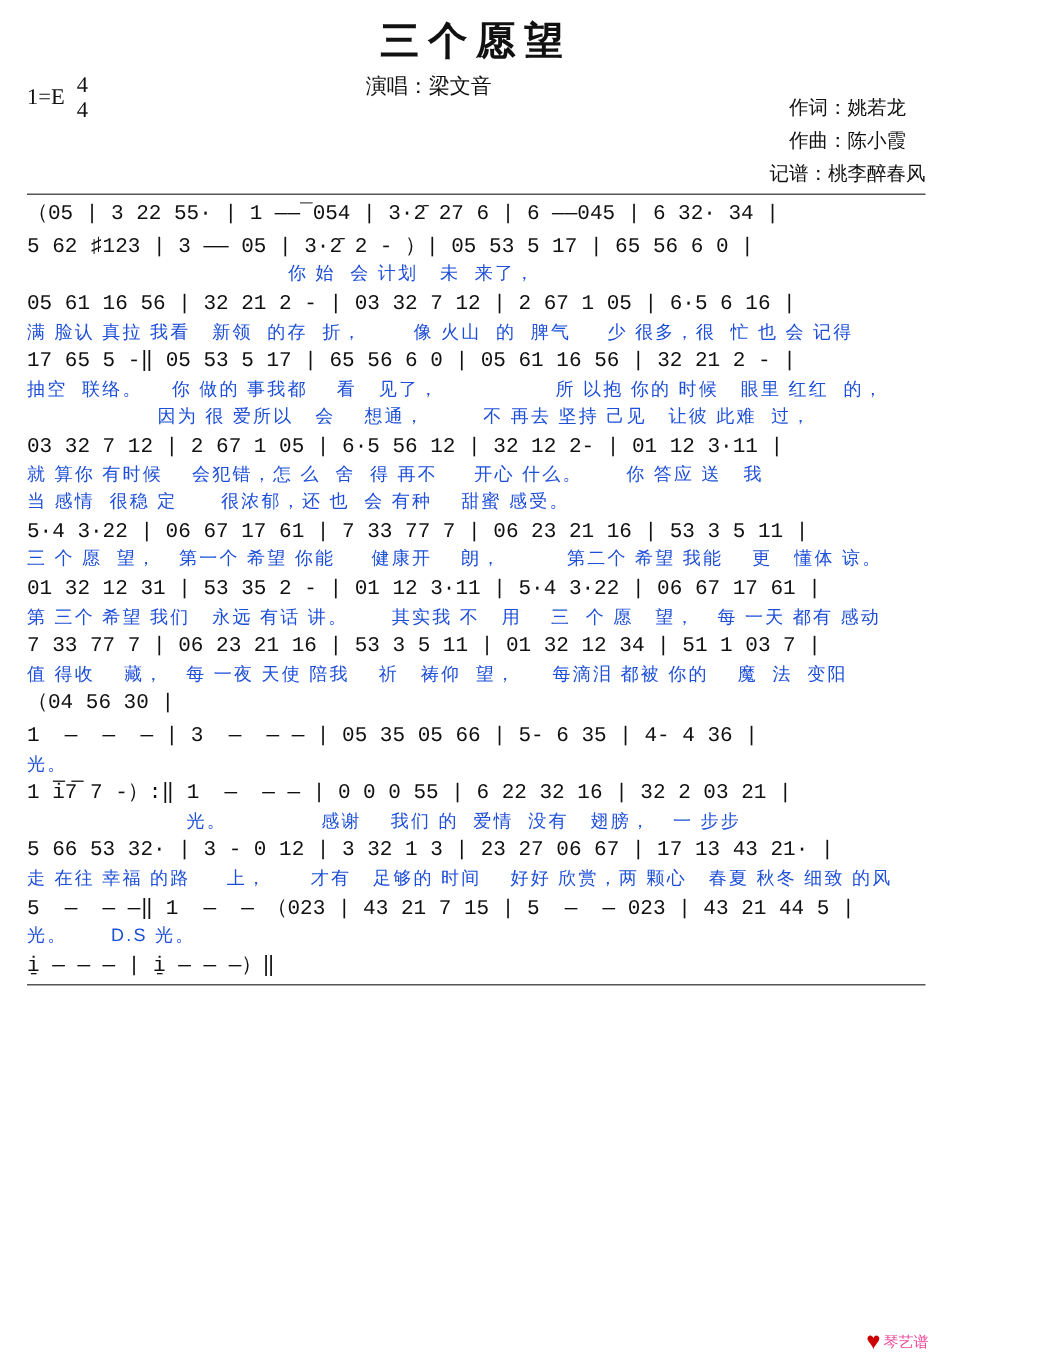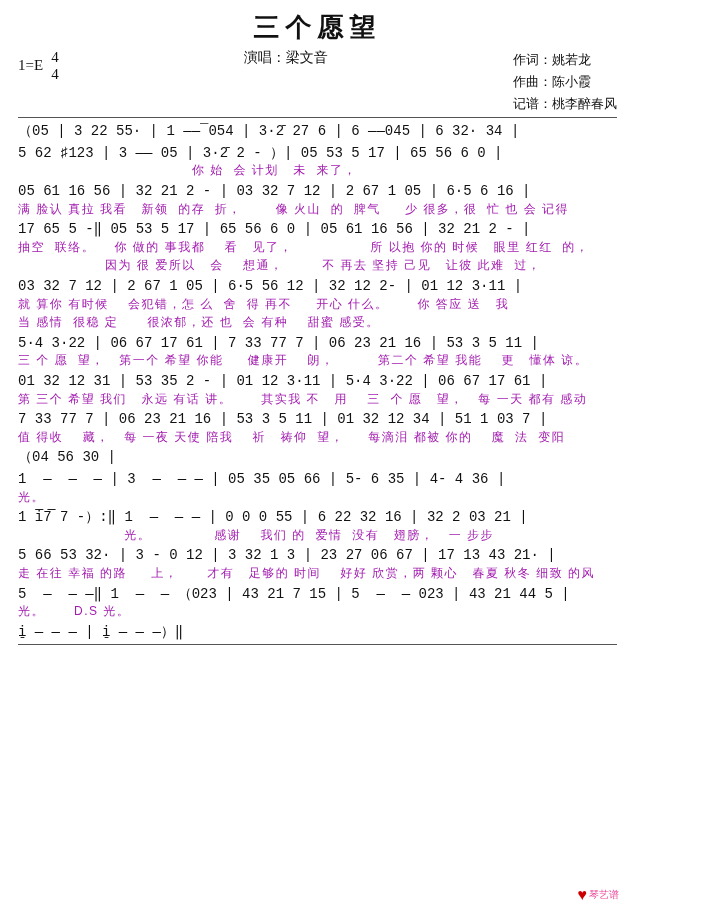--- a/index.html
+++ b/index.html
@@ -53,33 +53,34 @@
       font-size: 15px;
       line-height: 1.1;
       font-family: 'Times New Roman', serif;
     }
     .meta-center {
       font-size: 14px;
       text-align: center;
     }
     .meta-right {
       font-size: 13px;
-      text-align: left;
+      text-align: center;
       line-height: 1.7;
+      margin-top: 12px;
     }
     .score-area {
       margin-top: 4px;
       font-family: 'SimSun', 'Arial', sans-serif;
       font-size: 13px;
       line-height: 1.35;
     }
     .lyric-line {
       white-space: pre;
       font-size: 12px;
-      color: #a21caf;
+      color: #1d4ed8;
       letter-spacing: 1.5px;
       line-height: 1.3;
       margin-bottom: 3px;
     }
     .logo-area {
       position: absolute;
       bottom: 10px;
       right: 14px;
       display: flex;
       align-items: center;

